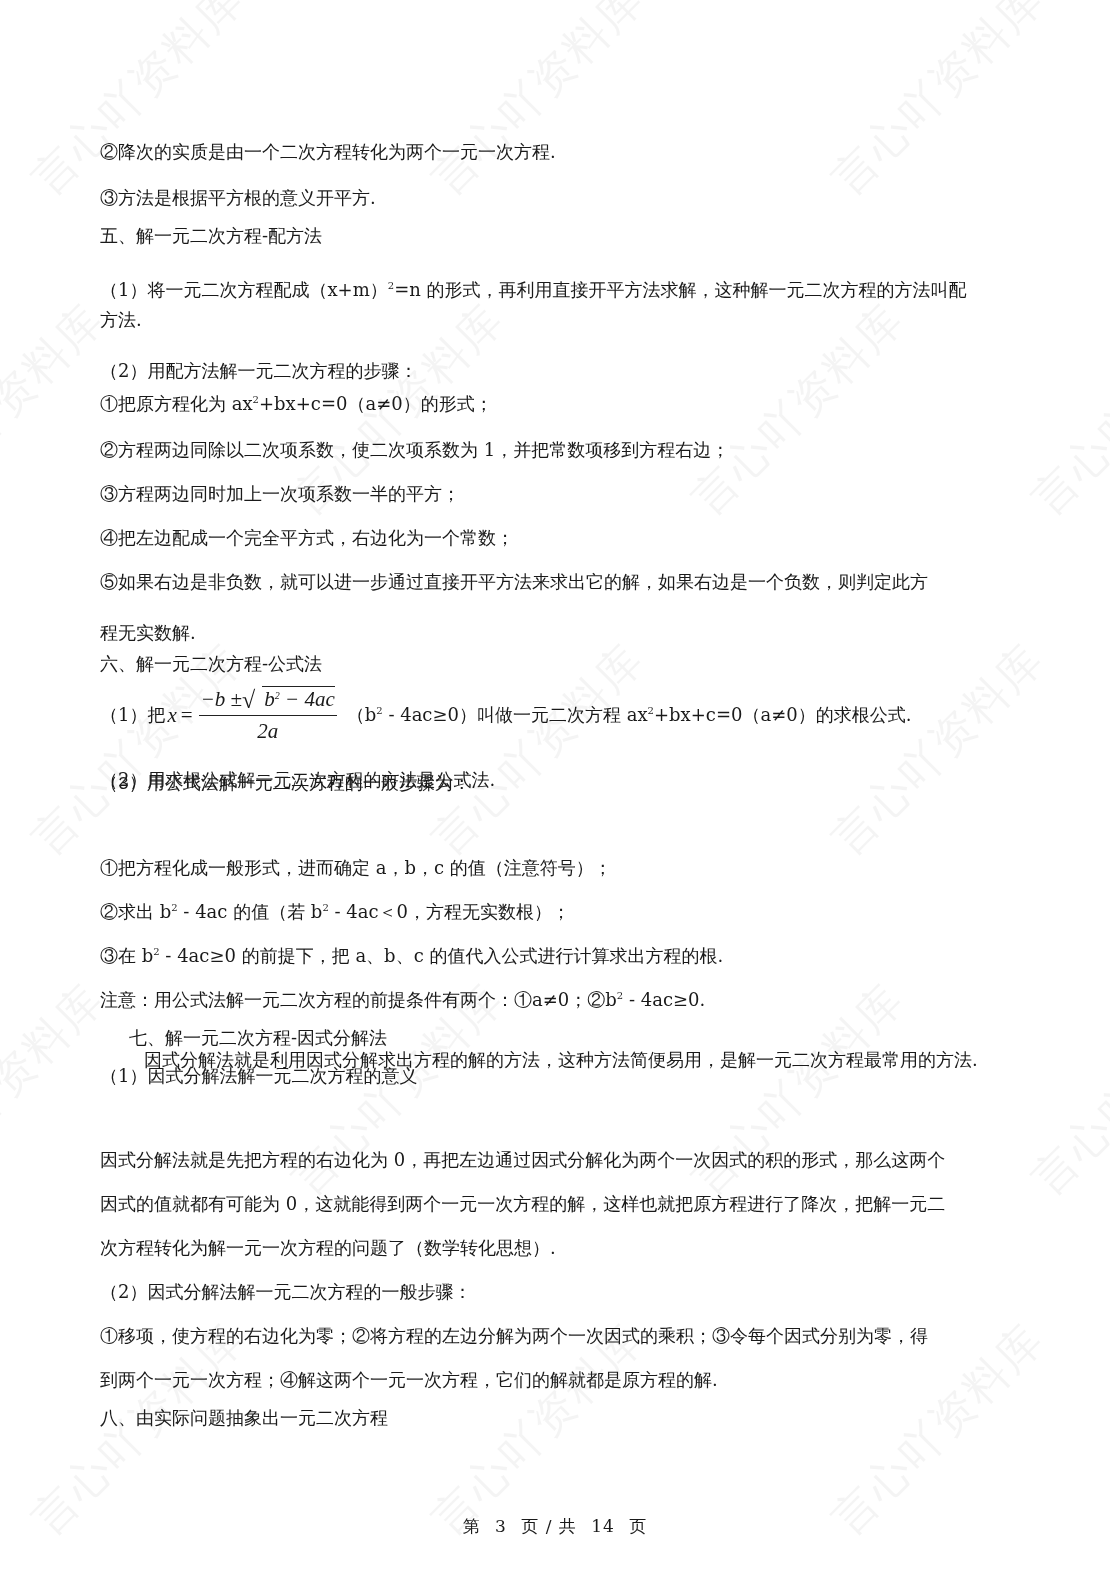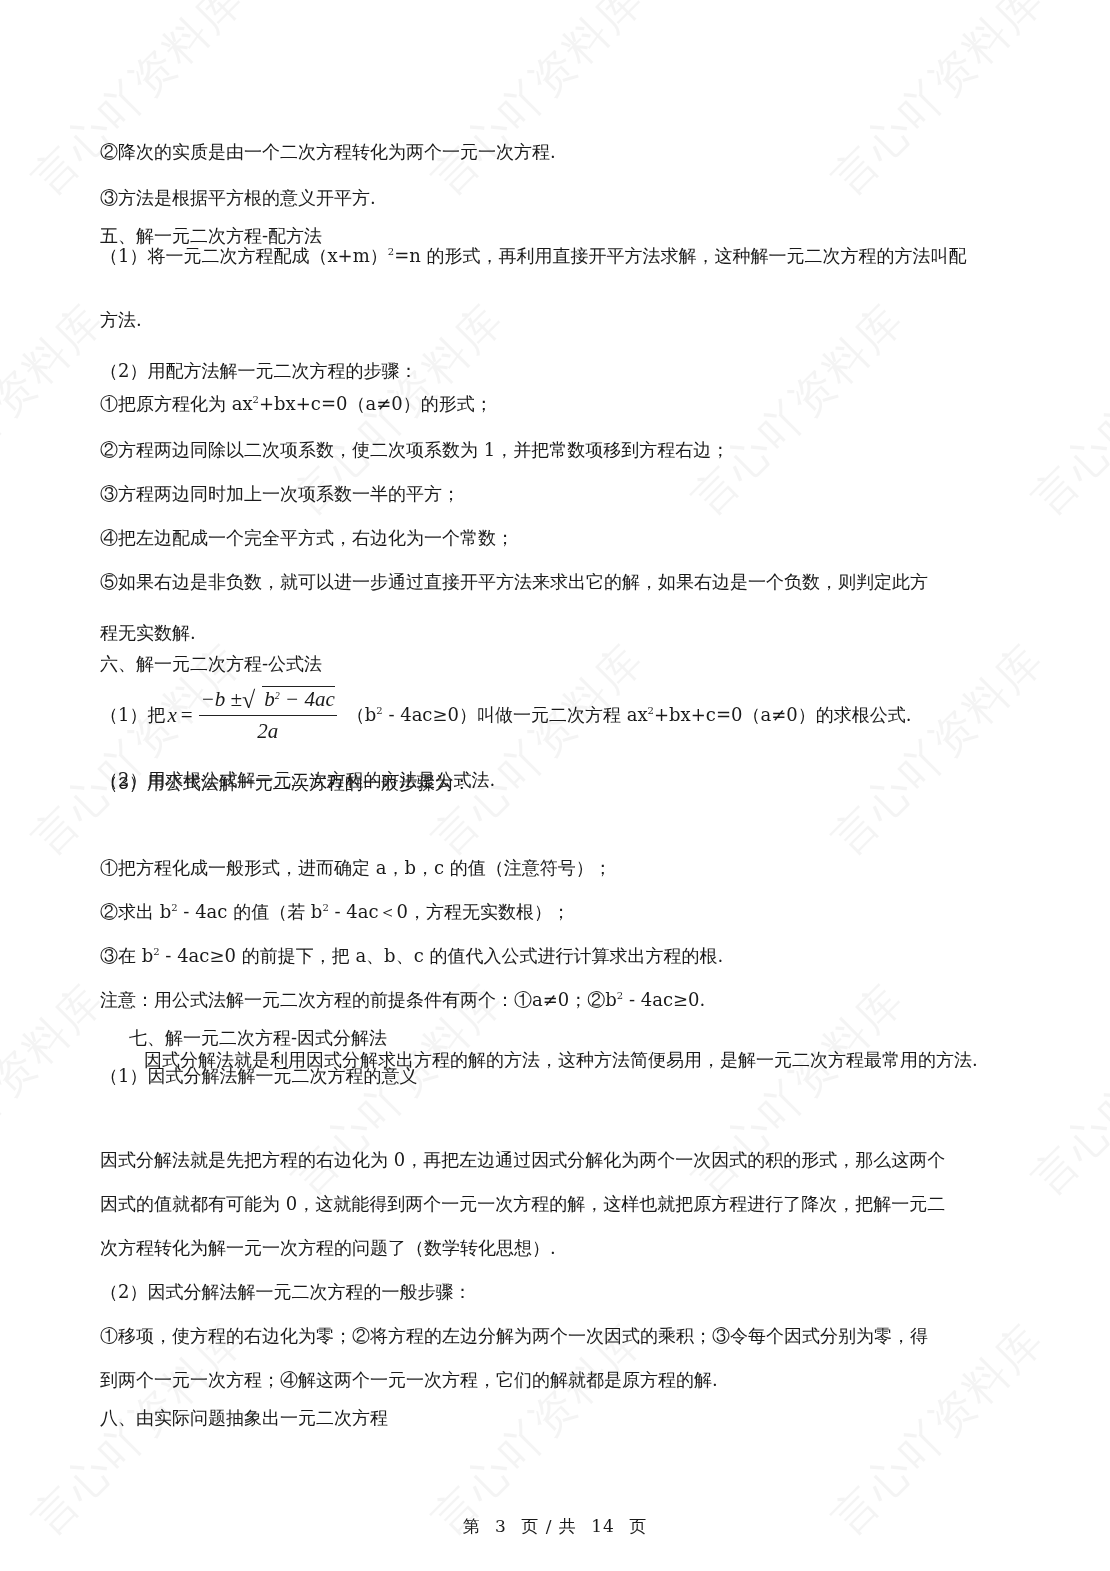--- a/index.html
+++ b/index.html
@@ -47,21 +47,21 @@
     <div class="wm" style="left: 0px; top: 1400px;">言心吖资料库</div>
     <div class="wm" style="left: 400px; top: 1400px;">言心吖资料库</div>
     <div class="wm" style="left: 800px; top: 1400px;">言心吖资料库</div>
   </div>
 
 <div class="page">
   <div id="lines-container">
       <div class="line" style="top: 140px;">②降次的实质是由一个二次方程转化为两个一元一次方程.</div>
       <div class="line" style="top: 186px;">③方法是根据平方根的意义开平方.</div>
       <div class="line head" style="top: 224px;">五、解一元二次方程-配方法</div>
-      <div class="line" style="top: 244px;"><span>（1）将一元二次方程配成（x+m）</span><sup>2</sup><span>=n 的形式，再利用直接开平方法求解，这种解一元二次方程的方法叫配</span></div>
+      <div class="line" style="top: 278px;"><span>（1）将一元二次方程配成（x+m）</span><sup>2</sup><span>=n 的形式，再利用直接开平方法求解，这种解一元二次方程的方法叫配</span></div>
       <div class="line" style="top: 308px;">方法.</div>
       <div class="line" style="top: 359px;">（2）用配方法解一元二次方程的步骤：</div>
       <div class="line" style="top: 392px;"><span>①把原方程化为 ax</span><sup>2</sup><span>+bx+c=0（a≠0）的形式；</span></div>
       <div class="line" style="top: 438px;">②方程两边同除以二次项系数，使二次项系数为 1，并把常数项移到方程右边；</div>
       <div class="line" style="top: 482px;">③方程两边同时加上一次项系数一半的平方；</div>
       <div class="line" style="top: 526px;">④把左边配成一个完全平方式，右边化为一个常数；</div>
       <div class="line" style="top: 570px;">⑤如果右边是非负数，就可以进一步通过直接开平方法来求出它的解，如果右边是一个负数，则判定此方</div>
       <div class="line" style="top: 621px;">程无实数解.</div>
       <div class="line head" style="top: 652px;">六、解一元二次方程-公式法</div>
       <div class="line" style="top: 768px;">（2）用求根公式解一元二次方程的方法是公式法.</div>

